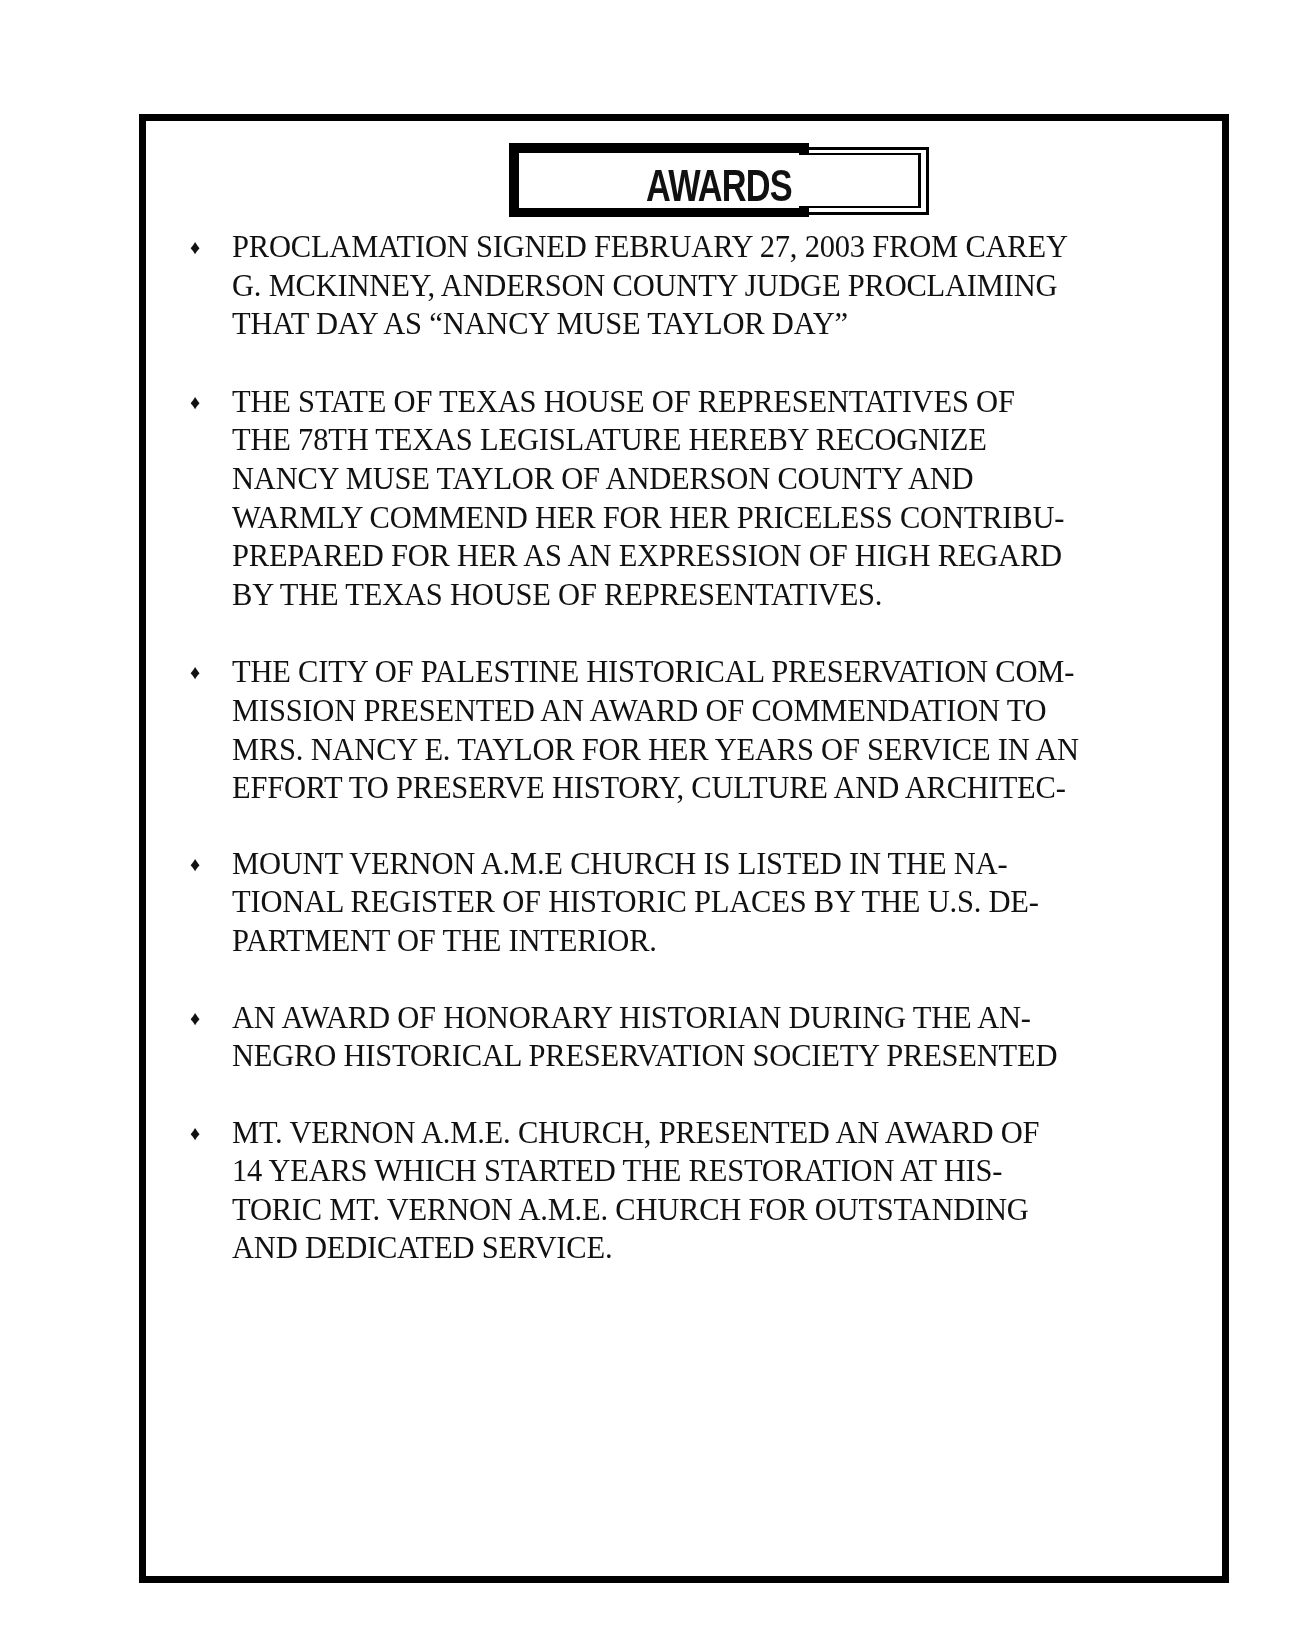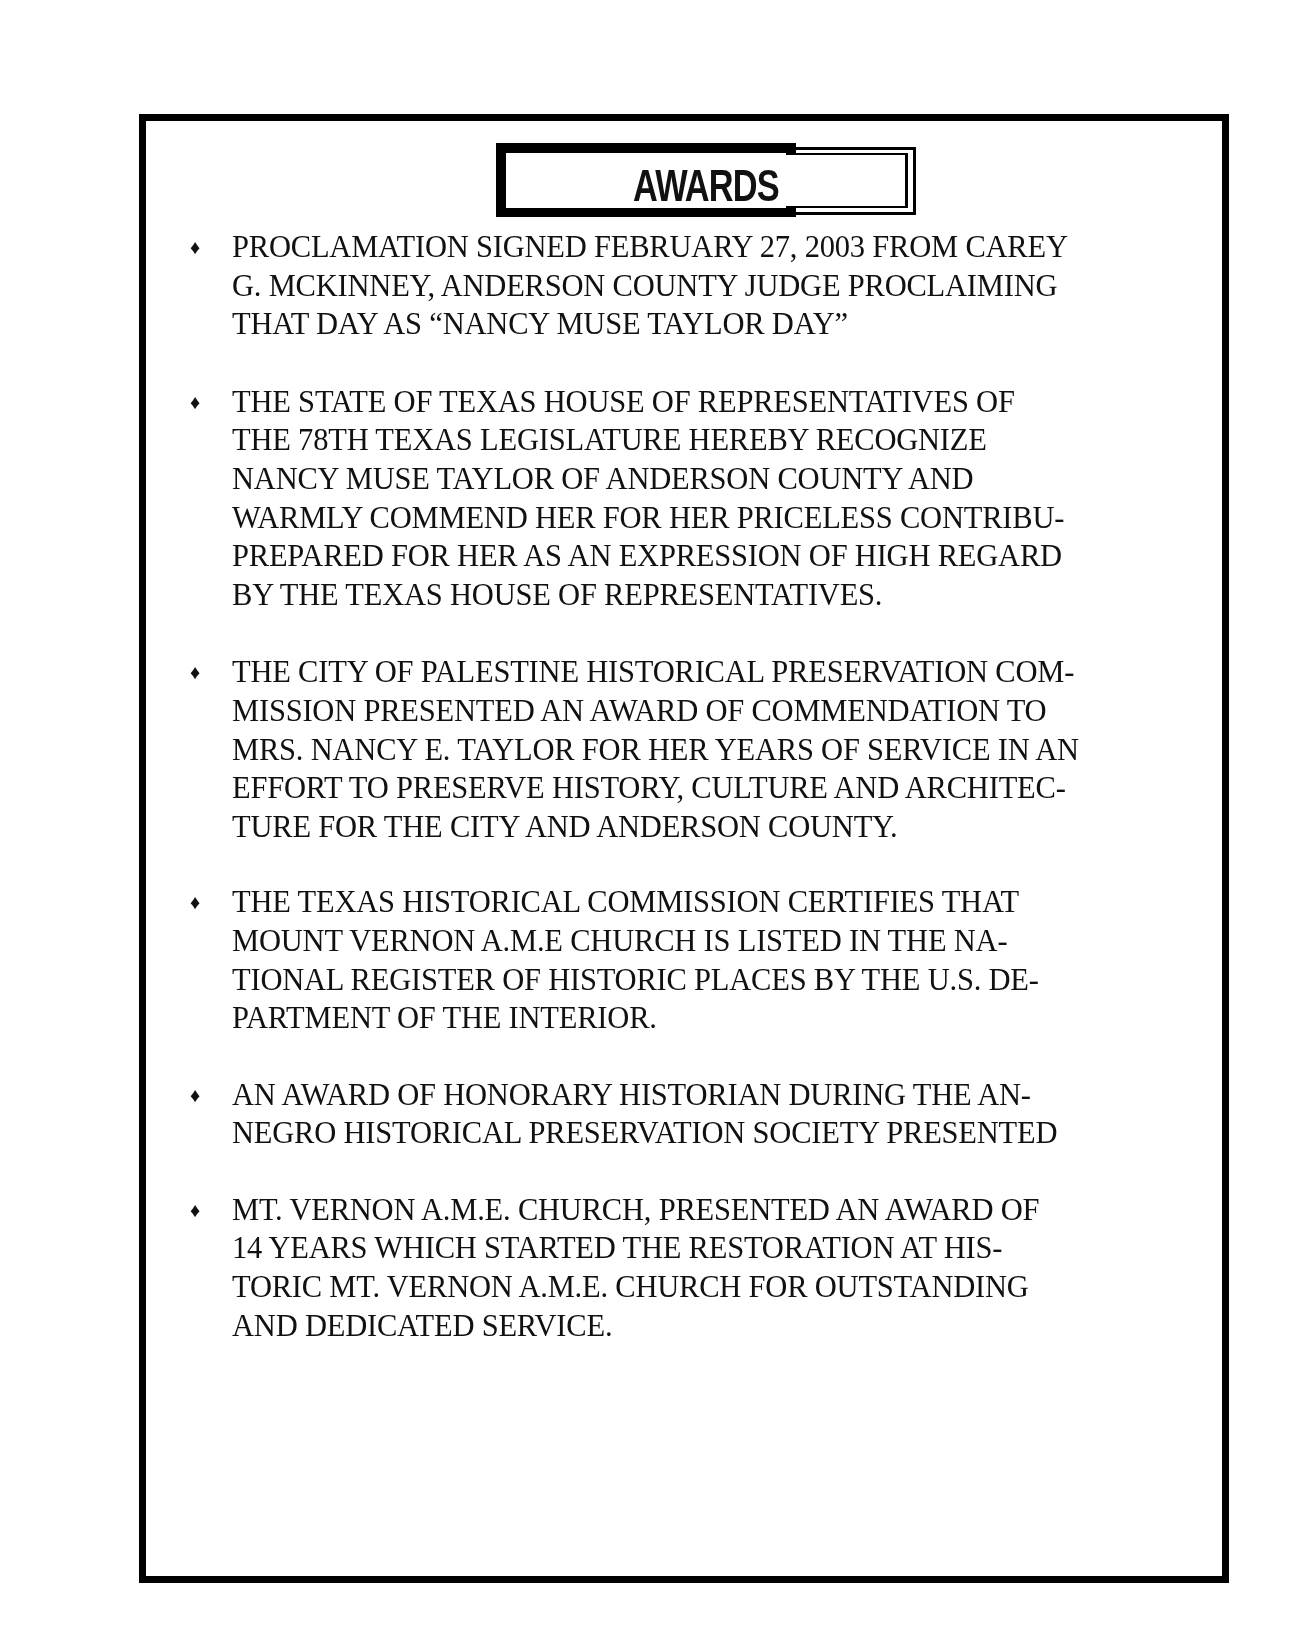--- a/index.html
+++ b/index.html
@@ -19,21 +19,21 @@
       position: absolute;
       left: 139px;
       top: 114px;
       width: 1076px;
       height: 1455px;
       border: 7px solid #000000;
       box-sizing: content-box;
     }
     .title-box {
       position: absolute;
-      left: 496px;
+      left: 509px;
       top: 143px;
       width: 504px;
       height: 74px;
     }
     .title-box .thick {
       position: absolute;
       left: 0;
       top: 0;
       width: 300px;
       height: 74px;
@@ -144,25 +144,23 @@
     <span class="line">WARMLY COMMEND HER FOR HER PRICELESS CONTRIBU-</span>
     <span class="line">PREPARED FOR HER AS AN EXPRESSION OF HIGH REGARD</span>
     <span class="line">BY THE TEXAS HOUSE OF REPRESENTATIVES.</span>
   </li>
   <li class="award-item item-2">
     <span class="bullet">♦</span>
     <span class="line">THE CITY OF PALESTINE HISTORICAL PRESERVATION COM-</span>
     <span class="line">MISSION PRESENTED AN AWARD OF COMMENDATION TO</span>
     <span class="line">MRS. NANCY E. TAYLOR FOR HER YEARS OF SERVICE IN AN</span>
     <span class="line">EFFORT TO PRESERVE HISTORY, CULTURE AND ARCHITEC-</span>
-    <span class="line">TURE FOR THE CITY AND ANDERSON COUNTY.</span>
   </li>
   <li class="award-item item-3">
     <span class="bullet">♦</span>
-    <span class="line">THE TEXAS HISTORICAL COMMISSION CERTIFIES THAT</span>
     <span class="line">MOUNT VERNON A.M.E CHURCH IS LISTED IN THE NA-</span>
     <span class="line">TIONAL REGISTER OF HISTORIC PLACES BY THE U.S. DE-</span>
     <span class="line">PARTMENT OF THE INTERIOR.</span>
   </li>
   <li class="award-item item-4">
     <span class="bullet">♦</span>
     <span class="line">AN AWARD OF HONORARY HISTORIAN DURING THE AN-</span>
     <span class="line">NEGRO HISTORICAL PRESERVATION SOCIETY PRESENTED</span>
   </li>
   <li class="award-item item-5">

